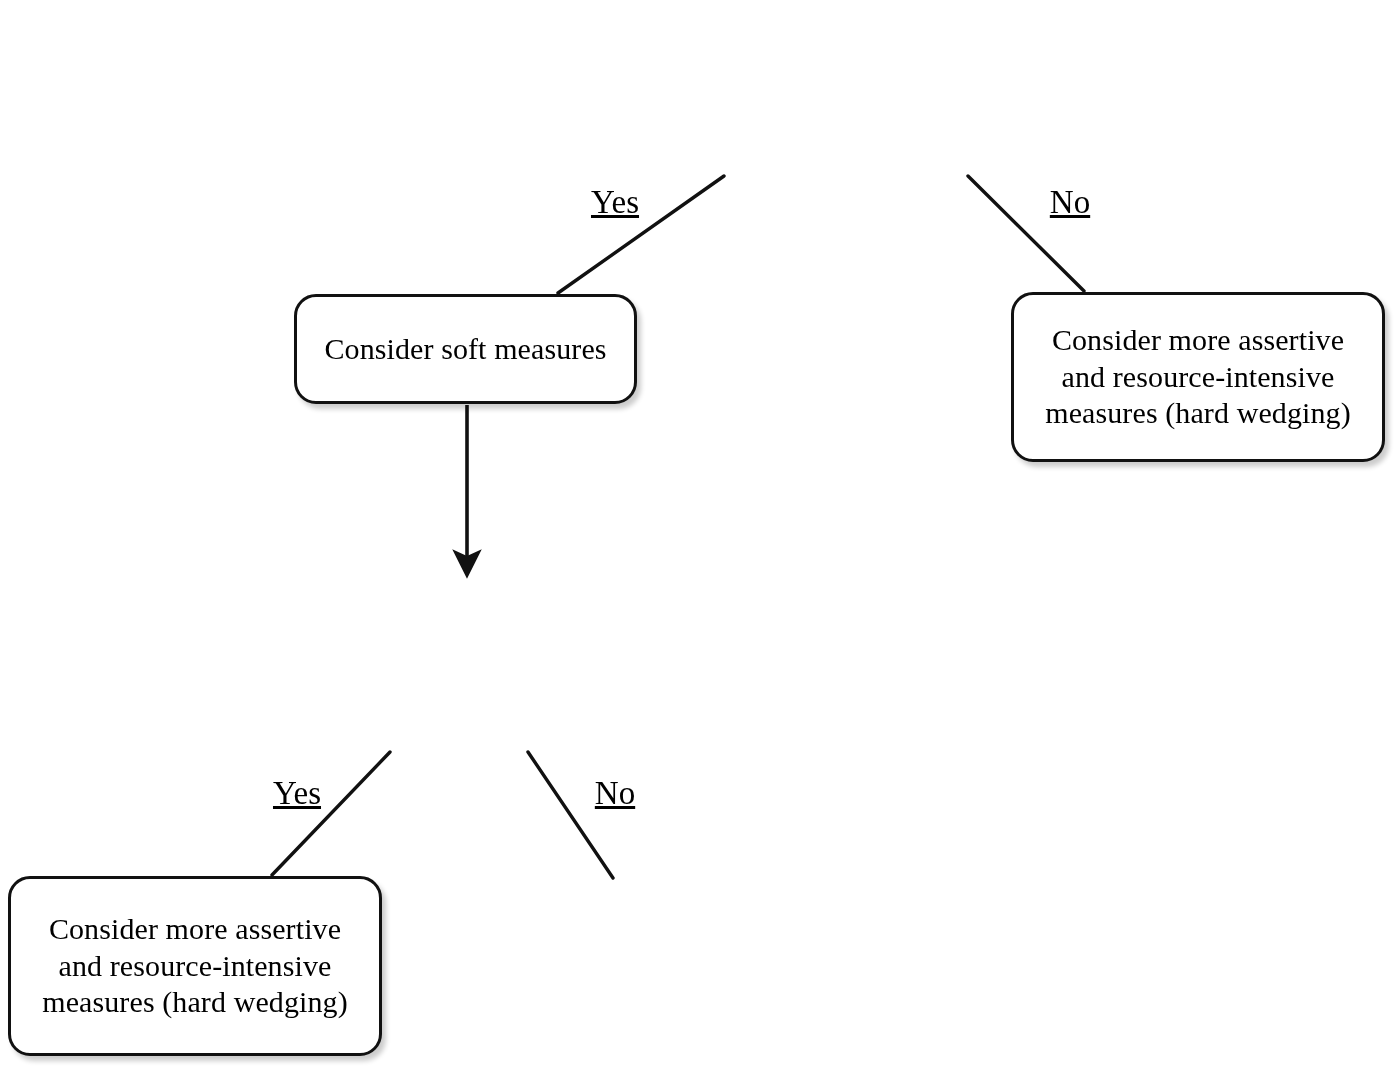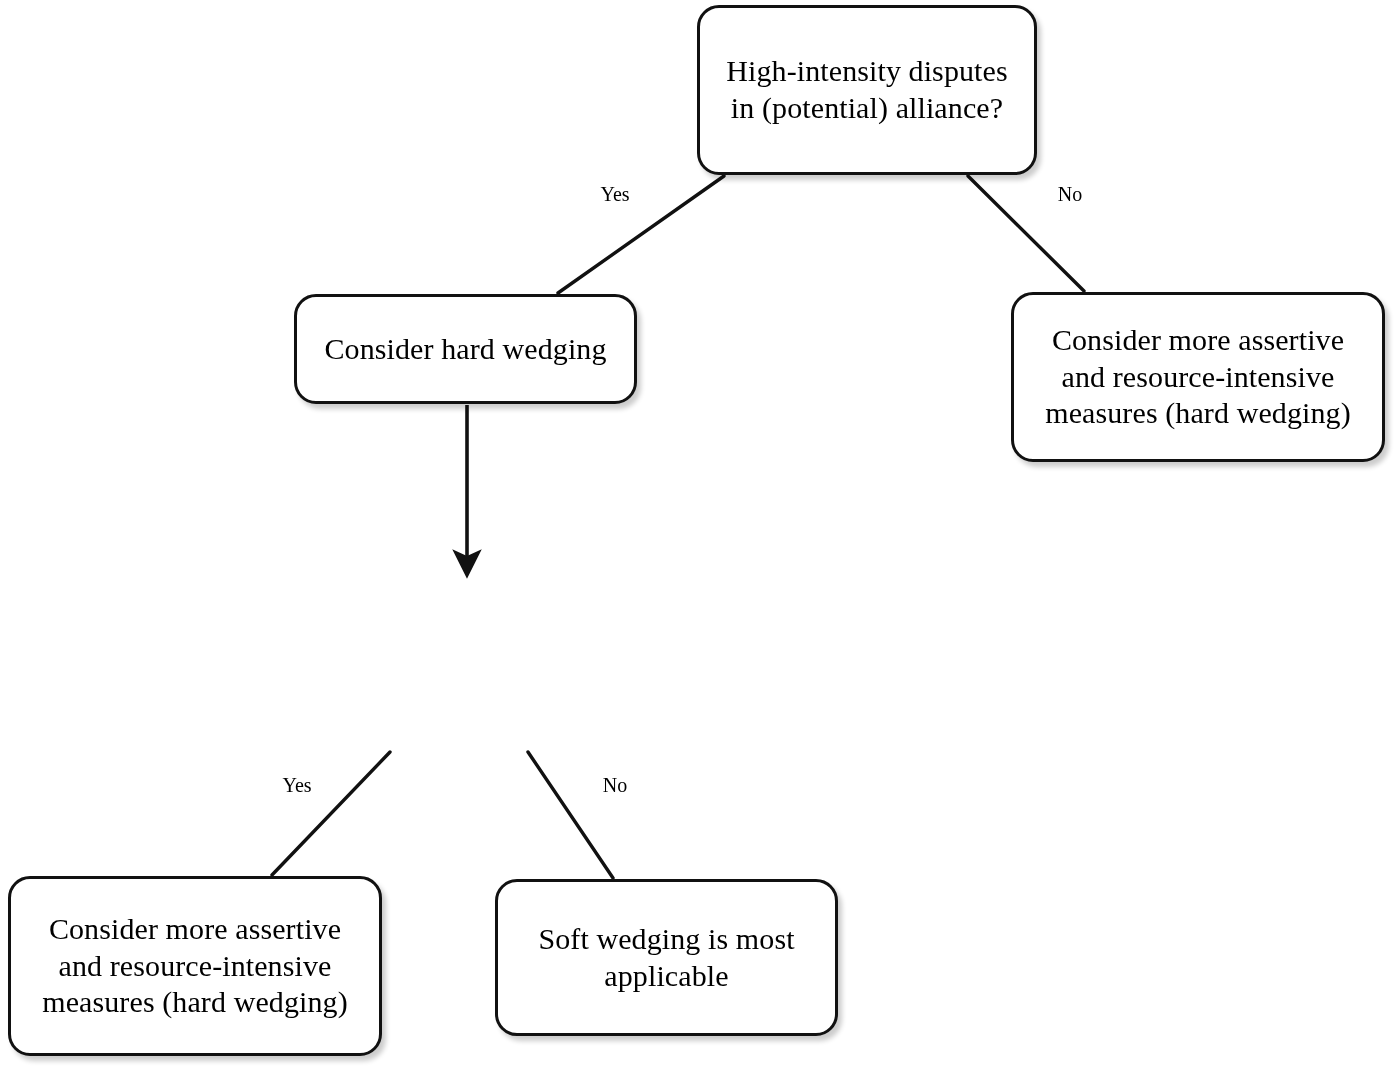--- a/index.html
+++ b/index.html
@@ -7,22 +7,22 @@
   body{width:1400px;height:1086px;position:relative;overflow:hidden;
        font-family:"Liberation Serif","DejaVu Serif",serif;color:#000;}
   #stage{position:absolute;left:0;top:0;width:1400px;height:1086px;}
   svg.edges{position:absolute;left:0;top:0;width:1400px;height:1086px;overflow:visible;}
   .node{position:absolute;box-sizing:border-box;
         background:#ffffff;border:3px solid #111111;border-radius:22px;
         display:flex;align-items:center;justify-content:center;text-align:center;
         box-shadow:4px 5px 5px rgba(0,0,0,0.20);z-index:5;}
   .node .txt{display:block;line-height:1.22;padding:0 10px;
              font-size:30px;letter-spacing:.1px;}
-  .edge-label{position:absolute;z-index:6;font-size:20px;line-height:1.22;
-              text-align:center;background:transparent;white-space:pre-line;}
+  .edge-label{position:absolute;z-index:6;font-size:33px;line-height:1.22;
+              text-align:center;background:transparent;white-space:pre-line;text-decoration:underline;}
   
   #n-root      {left:697px;  top:5px;   width:340px; height:170px;}
   #n-soft      {left:294px;  top:294px; width:343px; height:110px;}
   #n-hard-right{left:1011px; top:292px; width:374px; height:170px;}
   #n-alliance  {left:295px;  top:581px; width:345px; height:170px;}
   #n-hard-left {left:8px;    top:876px; width:374px; height:180px;}
   #n-soft-leaf {left:495px;  top:879px; width:343px; height:157px;}
   
   #lbl-yes1 {left:570px; top:182px; width:90px;}
   #lbl-no1  {left:1030px;top:182px; width:80px;}
@@ -46,40 +46,34 @@
 
     <path d="M 968,176 L 1084,291" fill="none" stroke="#111111" stroke-width="3.4" stroke-linecap="round"></path>
 
     <path d="M 467,405 L 467,568" fill="none" stroke="#111111" stroke-width="3.6" marker-end="url(#arrowhead)"></path>
 
     <path d="M 390,752 L 272,875" fill="none" stroke="#111111" stroke-width="3.4" stroke-linecap="round"></path>
 
     <path d="M 528,752 L 613,878" fill="none" stroke="#111111" stroke-width="3.4" stroke-linecap="round"></path>
   </svg>
 
-  <div class="node" id="n-root">
-    <span class="txt">High-intensity disputes<br>in (potential) alliance?</span>
-  </div>
 
   <div class="node" id="n-soft">
-    <span class="txt">Consider hard wedging</span>
+    <span class="txt">Consider soft measures</span>
   </div>
 
   <div class="node" id="n-hard-right">
     <span class="txt">Consider more assertive<br>and resource-intensive<br>measures (hard wedging)</span>
   </div>
 
 
   <div class="node" id="n-hard-left">
     <span class="txt">Consider more assertive<br>and resource-intensive<br>measures (hard wedging)</span>
   </div>
 
-  <div class="node" id="n-soft-leaf">
-    <span class="txt">Soft wedging is most<br>applicable</span>
-  </div>
 
   <div class="edge-label" id="lbl-yes1">Yes</div>
 
   <div class="edge-label" id="lbl-no1">No</div>
 
 
   <div class="edge-label" id="lbl-yes2">Yes</div>
 
   <div class="edge-label" id="lbl-no2">No</div>
 

